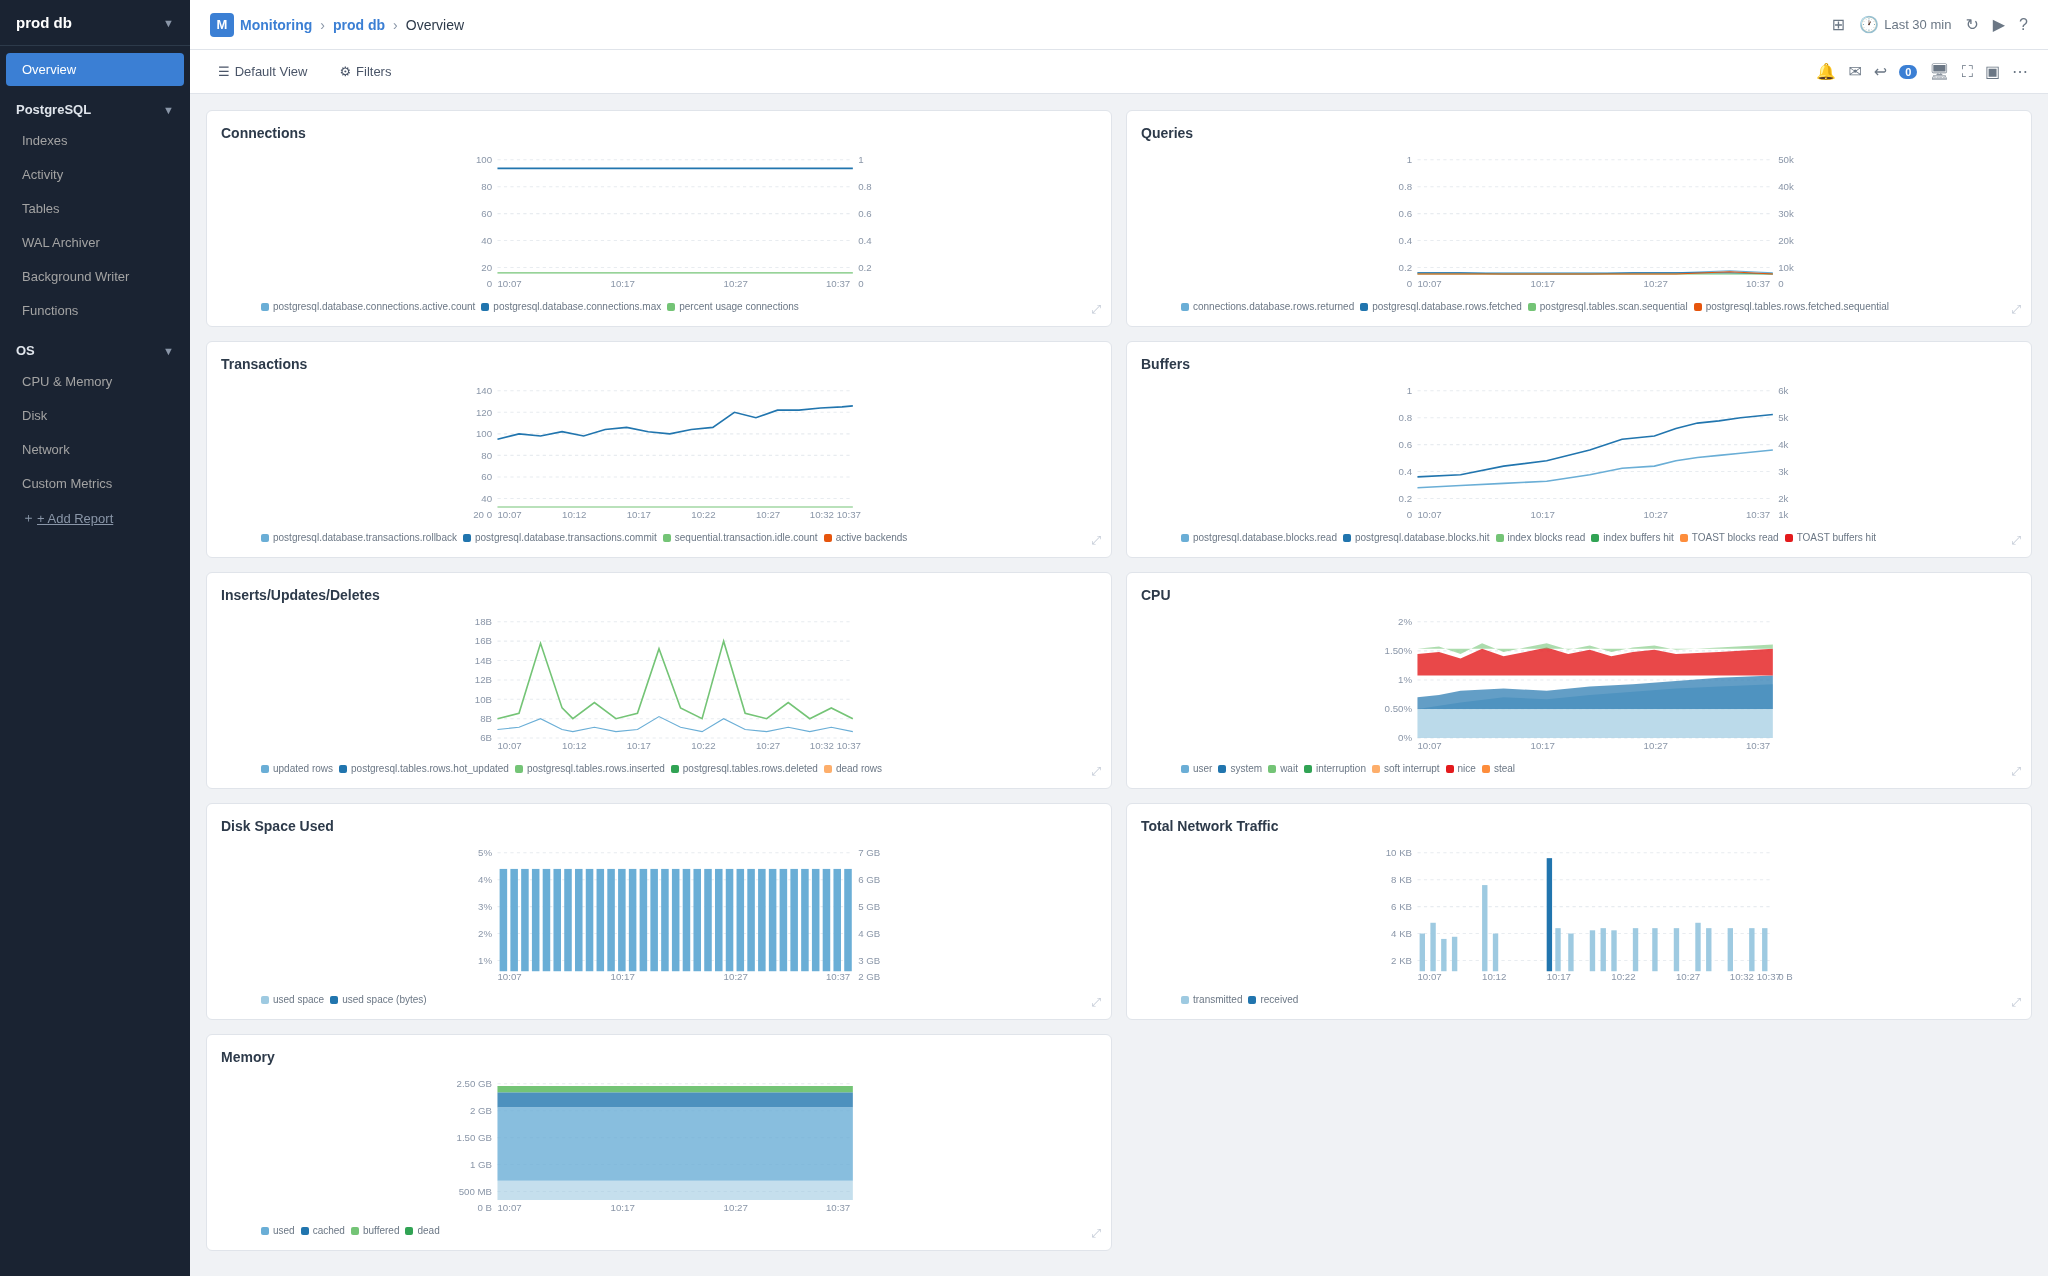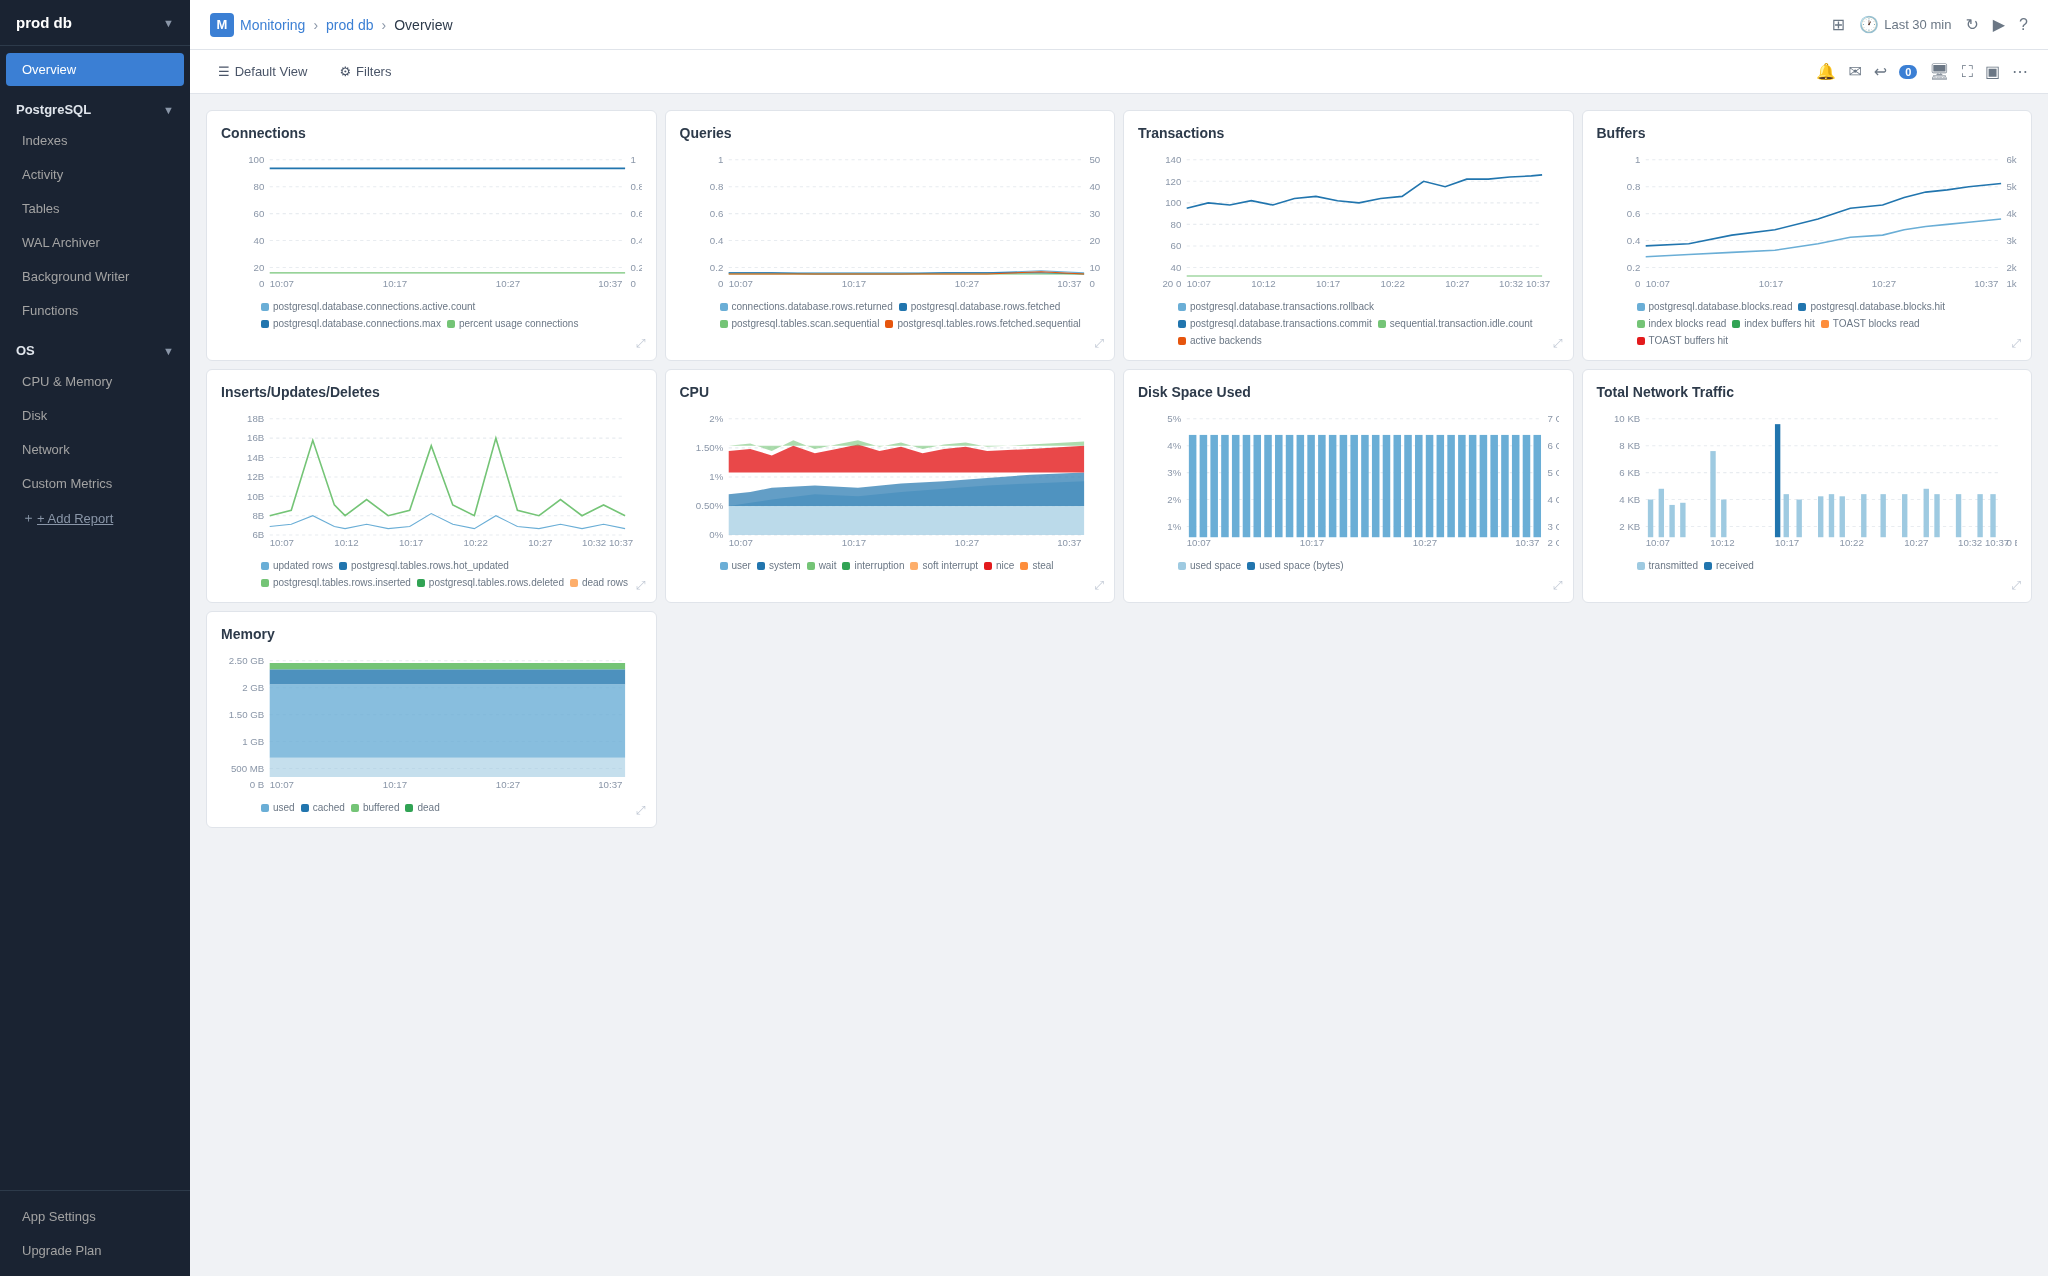--- a/index.html
+++ b/index.html
@@ -93,21 +93,21 @@
       height: 24px;
       background: #3b7fd4;
       border-radius: 4px;
       display: flex;
       align-items: center;
       justify-content: center;
       color: #fff;
       font-size: 13px;
       font-weight: 700;
     }
-    .breadcrumb-link { color: #3b7fd4; cursor: pointer; }
+    .breadcrumb-link { color: #3b7fd4; cursor: pointer; font-weight: bold; }
     .breadcrumb-sep { color: #8a96a8; margin: 0 2px; }
     .breadcrumb-current { color: #2d3a4a; font-weight: 500; }
     .topnav-right {
       display: flex;
       align-items: center;
       gap: 14px;
       font-size: 13px;
       color: #4a5568;
     }
     .topnav-right .time-btn {
@@ -163,22 +163,22 @@
 
     
     .dashboard {
       flex: 1;
       overflow-y: auto;
       padding: 16px;
       background: #f0f2f5;
     }
     .charts-grid {
       display: grid;
-      grid-template-columns: repeat(4, 1fr);
-      gap: 8px;
+      grid-template-columns: repeat(2, 1fr);
+      gap: 14px;
     }
     .chart-card {
       background: #fff;
       border-radius: 6px;
       border: 1px solid #e0e4ea;
       padding: 14px;
       position: relative;
     }
     .chart-title {
       font-size: 14px;
@@ -283,28 +283,20 @@
     <div class="sidebar-item">
       <span>Custom Metrics</span>
     </div>
 
     <div class="sidebar-add">
       <span>＋</span>
       <span style="margin-left:-4px;text-decoration:underline;">+ Add Report</span>
     </div>
   </div>
 
-  <div class="sidebar-bottom">
-    <div class="sidebar-item">
-      <span>App Settings</span>
-    </div>
-    <div class="sidebar-item">
-      <span>Upgrade Plan</span>
-    </div>
-  </div>
 </div>
 
 <div class="main">
 
   <div class="topnav">
     <div class="topnav-left">
       <div class="brand-icon">
         <span>M</span>
       </div>
       <span class="breadcrumb-link">Monitoring</span>

